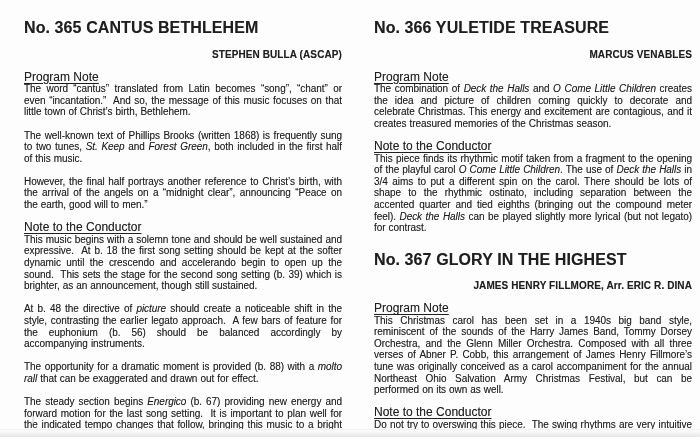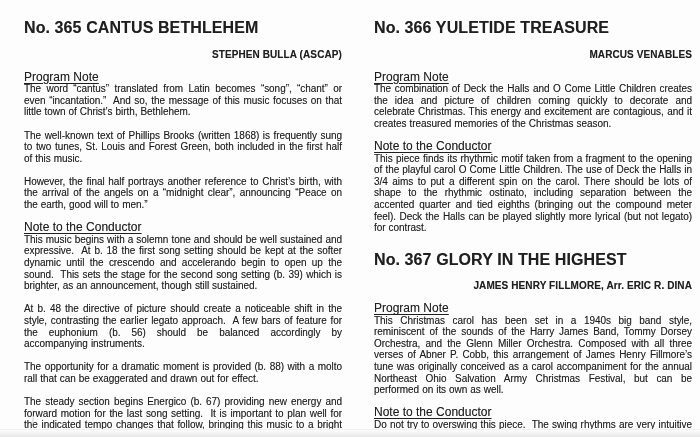--- a/index.html
+++ b/index.html
@@ -25,21 +25,21 @@
   .piece.tight .composer{margin-top:0;}
   .piece + .piece{margin-top:19px;}
   .sec-heading{
     font-size:12px;line-height:11.6px;
     text-decoration:underline;text-underline-offset:1.5px;
   }
   p.para{
     font-size:10px;line-height:11.6px;text-align:justify;
     margin:0 0 11.6px 0;word-spacing:.3px;letter-spacing:-0.05px;
   }
-  .it{margin-top:7px;}
+  .it{font-style:italic;margin-top:7px;}
   .scan-bottom{
     position:absolute;left:0;right:0;bottom:0;height:7px;
     background:linear-gradient(#fdfdfd,#e7e7e7);
     border-top:1px solid #f1f1f1;
   }
   .scan-artifact{
     position:absolute;left:32px;top:416px;width:2px;height:8px;
     background:#d9d9d9;transform:rotate(8deg);opacity:.75;
   }
 </style>
@@ -49,21 +49,21 @@
 <div class="page">
 
   <div class="col col-left">
     <section class="piece">
       <h2 class="piece-title">No. 365 CANTUS BETHLEHEM</h2>
       <div class="composer">STEPHEN BULLA (ASCAP)</div>
 
       <div class="sec">
         <div class="sec-heading">Program Note</div>
         <p class="para"><span>The word “cantus” translated from Latin becomes “song”, “chant” or even “incantation.”&nbsp; And so, the message of this music focuses on that little town of Christ’s birth, Bethlehem.</span></p>
-        <p class="para"><span>The well-known text of Phillips Brooks (written 1868) is frequently sung to two tunes, </span><span class="it">St. Louis</span><span> and </span><span class="it">Forest Green</span><span>, both included in the first half of this music.</span></p>
+        <p class="para"><span>The well-known text of Phillips Brooks (written 1868) is frequently sung to two tunes, </span><span class="it">St. Keep</span><span> and </span><span class="it">Forest Green</span><span>, both included in the first half of this music.</span></p>
         <p class="para"><span>However, the final half portrays another reference to Christ’s birth, with the arrival of the angels on a “midnight clear”, announcing “Peace on the earth, good will to men.”</span></p>
       </div>
 
       <div class="sec">
         <div class="sec-heading">Note to the Conductor</div>
         <p class="para"><span>This music begins with a solemn tone and should be well sustained and expressive.&nbsp; At b. 18 the first song setting should be kept at the softer dynamic until the crescendo and accelerando begin to open up the sound.&nbsp; This sets the stage for the second song setting (b. 39) which is brighter, as an announcement, though still sustained.</span></p>
         <p class="para"><span>At b. 48 the directive of </span><span class="it">picture</span><span> should create a noticeable shift in the style, contrasting the earlier legato approach.&nbsp; A few bars of feature for the euphonium (b. 56) should be balanced accordingly by accompanying instruments.</span></p>
         <p class="para"><span>The opportunity for a dramatic moment is provided (b. 88) with a </span><span class="it">molto rall</span><span> that can be exaggerated and drawn out for effect.</span></p>
         <p class="para"><span>The steady section begins </span><span class="it">Energico</span><span> (b. 67) providing new energy and forward motion for the last song setting.&nbsp; It is important to plan well for the indicated tempo changes that follow, bringing this music to a bright and cheerful conclusion.</span></p>
       </div>

